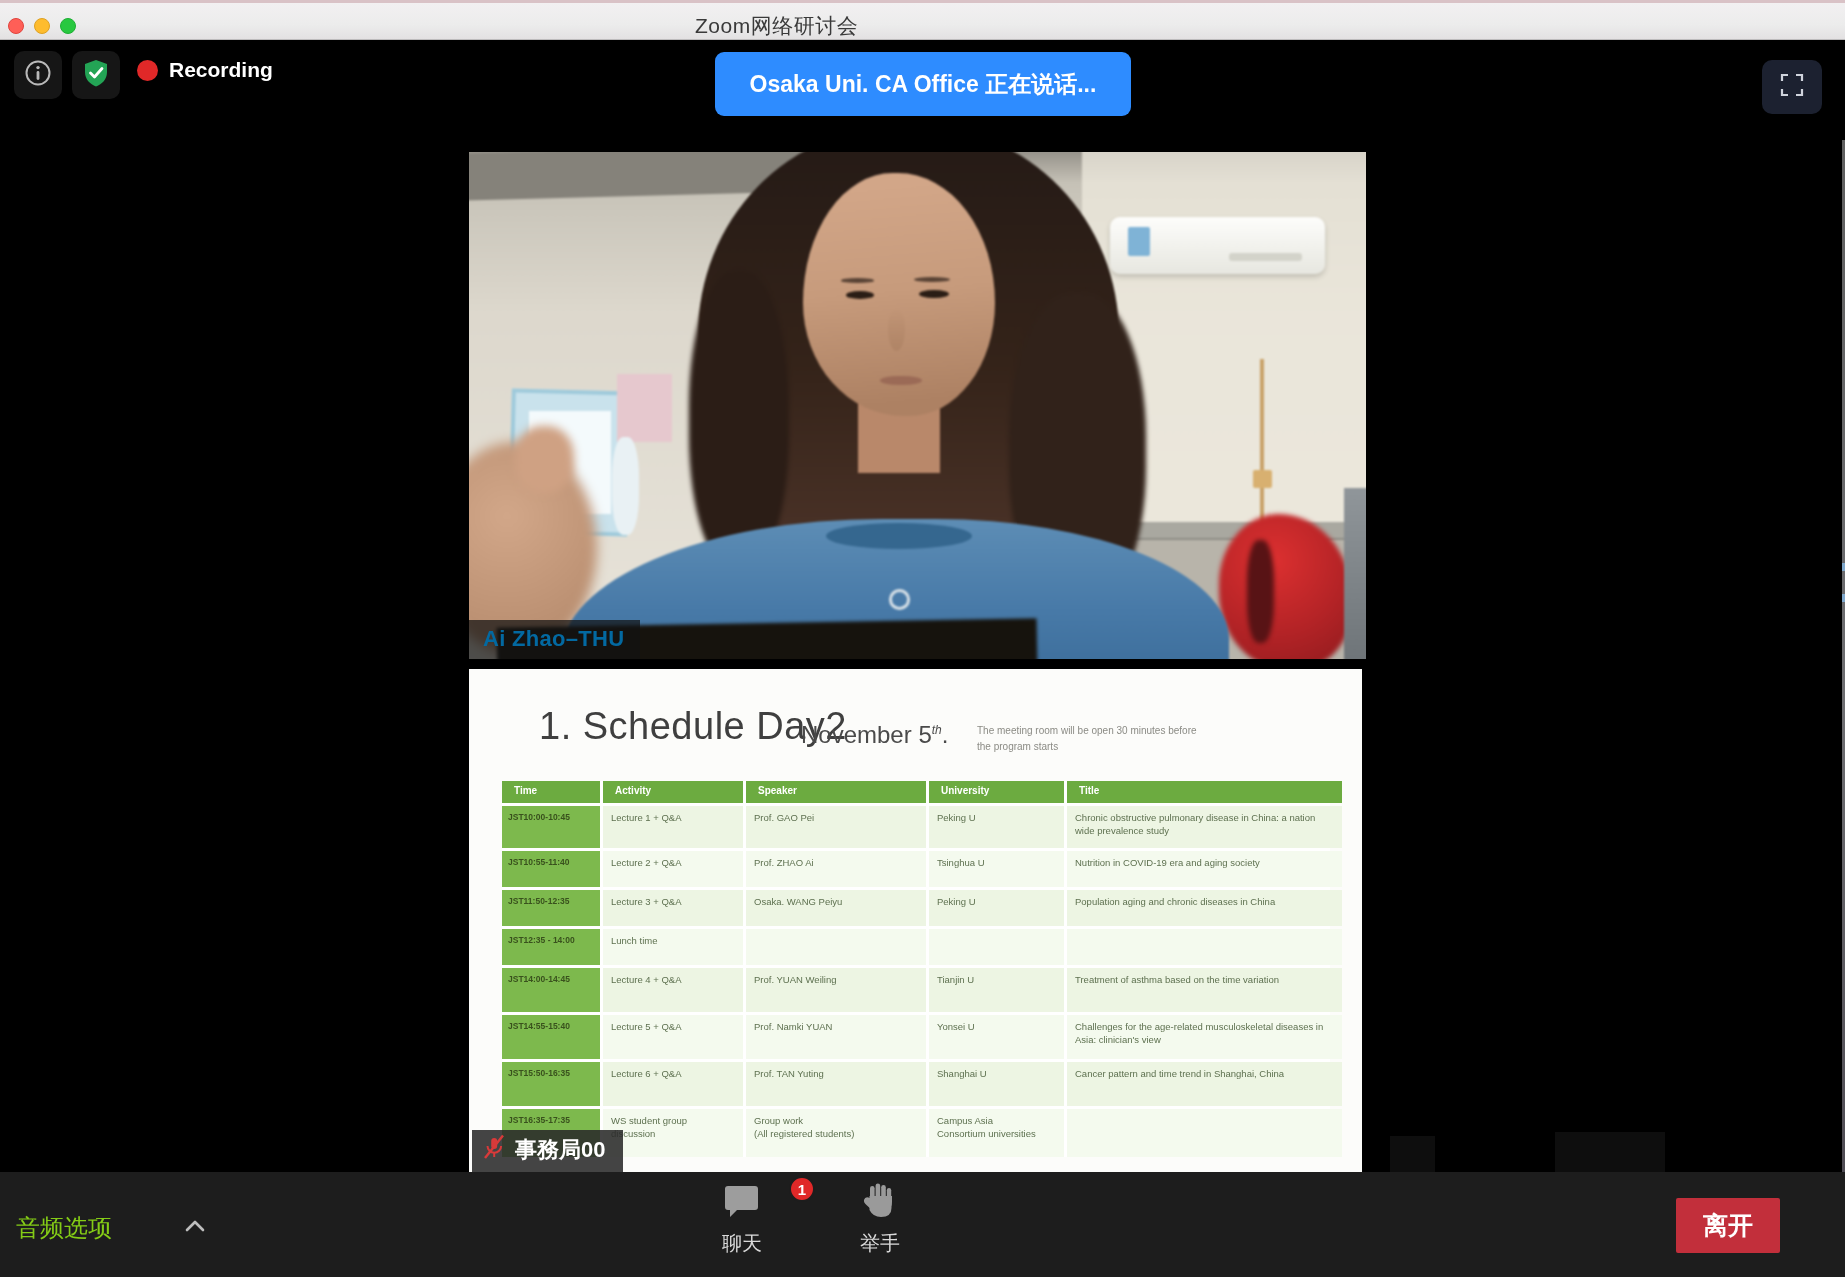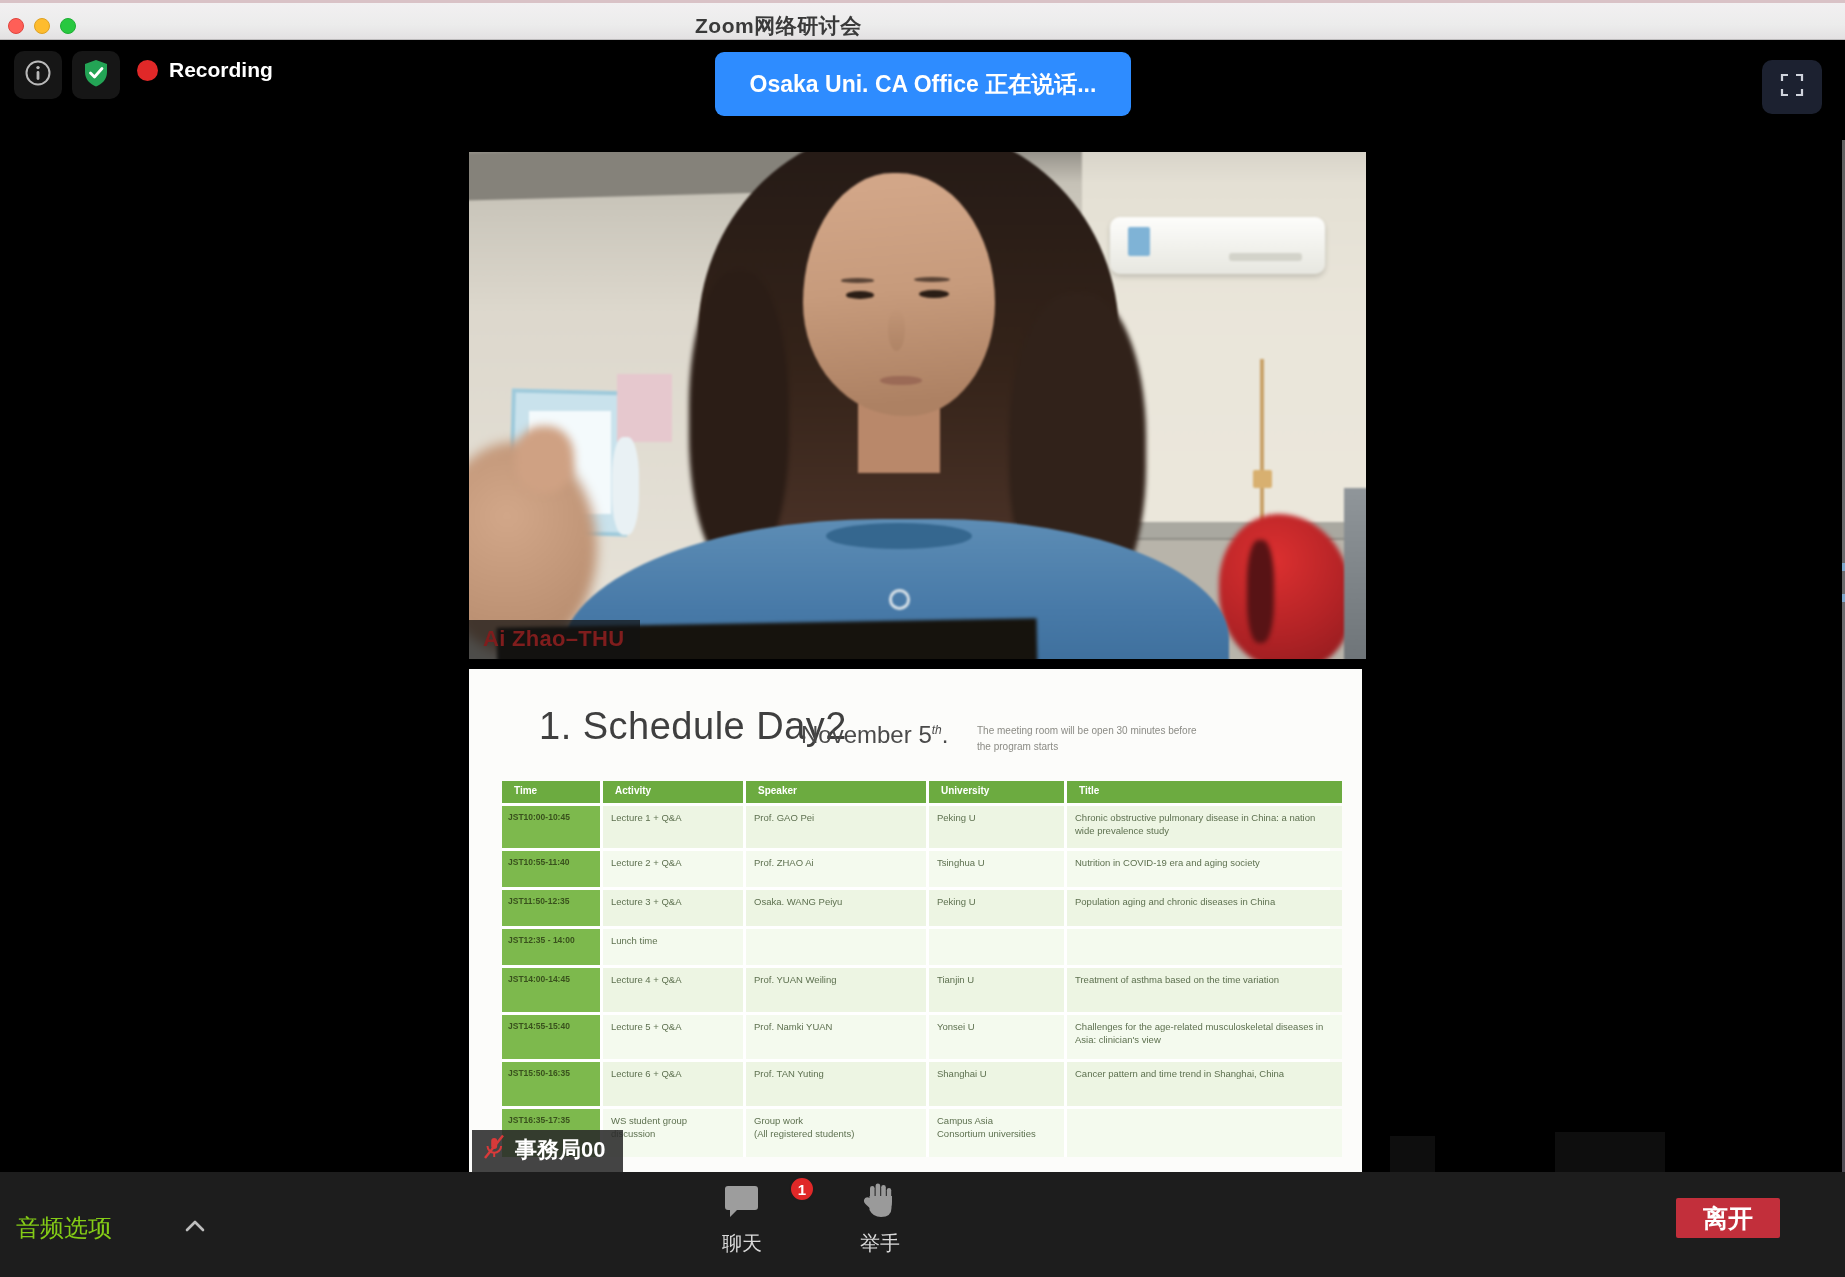--- a/index.html
+++ b/index.html
@@ -8,21 +8,21 @@
 
   
   .top-strip { position:absolute; left:0; top:0; width:1845px; height:3px; background:#d9c2c6; }
   .titlebar { position:absolute; left:0; top:3px; width:1845px; height:37px;
               background:linear-gradient(#f2f0f1 0%, #ececec 60%, #e3e1e2 100%);
               border-bottom:1px solid #bdbbbc; }
   .traffic { position:absolute; top:15px; width:16px; height:16px; border-radius:50%; }
   .t-red { left:8px;  background:#ff5f57; border:1px solid #e0443e; }
   .t-yellow { left:34px; background:#febc2e; border:1px solid #dea123; }
   .t-green { left:60px; background:#28c840; border:1px solid #1eaf34; }
-  .win-title { position:absolute; left:695px; top:9px; font-size:21px; font-weight:700; color:#3a3a3a; letter-spacing:0.5px; }
+  .win-title { position:absolute; left:695px; top:9px; font-size:21px; font-weight:400; color:#3a3a3a; letter-spacing:0.5px; }
 
   
   .icon-btn { position:absolute; width:48px; height:48px; top:51px; border-radius:10px; background:#161616;
               display:flex; align-items:center; justify-content:center; cursor:pointer; }
   .info-btn { left:14px; }
   .shield-btn { left:72px; }
   .rec-wrap { position:absolute; left:137px; top:58px; display:flex; align-items:center; gap:11px; }
   .rec-dot { width:21px; height:21px; border-radius:50%; background:#e02828; }
   .rec-text { color:#fff; font-size:21px; font-weight:700; }
   .speak-banner { position:absolute; left:715px; top:52px; width:416px; height:64px; background:#2e8cff;
@@ -75,21 +75,21 @@
   .v-nose { left:46.8%; top:31%; width:1.8%; height:8.5%;
             background:linear-gradient(180deg, rgba(0,0,0,0), #a87d5f); border-radius:50%; opacity:.55; }
   .v-lips { left:45.9%; top:44.2%; width:4.6%; height:1.9%; background:#9b6a56; border-radius:50%; }
   .v-neck { left:43.5%; top:47%; width:9%; height:16%; background:#b9886a; }
   .v-shirt { left:11%; top:72%; width:73%; height:31%;
              background:linear-gradient(180deg,#5d8db5 0%, #487aa8 55%, #3c6d9a 100%);
              border-radius:48% 44% 0 0 / 85% 75% 0 0; }
   .v-collar { left:40%; top:72.8%; width:16%; height:5%; background:#35678f; border-radius:50%; }
   .v-ring { left:46.9%; top:85.5%; width:2.3%; height:4%; border:3px solid #d9e2e8; border-radius:50%; background:transparent; }
   .v-laptop { left:4%; top:92%; width:59%; height:9.5%; background:#16130d; transform:rotate(-1deg); filter:blur(1.5px); }
-  .name-tag { position:absolute; left:0; bottom:0; background:rgba(18,18,18,.72); color:#7f1d1d;
+  .name-tag { position:absolute; left:0; bottom:0; background:rgba(18,18,18,.72); color:#0369a1;
               font-size:22px; font-weight:700; padding:6px 16px 7px 14px; letter-spacing:0.3px; }
 
   
   .share { position:absolute; left:469px; top:669px; width:893px; height:503px; background:#fcfcfa; overflow:hidden; }
   .slide { position:absolute; inset:0; filter:blur(0.5px); }
   .slide-title { position:absolute; left:70px; top:36px; font-size:38px; color:#3f3f3f; letter-spacing:0.5px; }
   .slide-date { position:absolute; left:332px; top:52px; font-size:24px; color:#4a4a4a; }
   .slide-date sup { font-size:12px;font-style:italic; }
   .slide-note { position:absolute; left:508px; top:54px; width:270px; font-size:10px; color:#8b8b85;
                 line-height:1.55; white-space:pre-line; }
@@ -118,21 +118,21 @@
   .bottombar { position:absolute; left:0; top:1172px; width:1845px; height:105px; background:#1d1d1d; }
   .audio-btn { position:absolute; left:16px; top:40px; color:#84cc16; font-size:24px; cursor:pointer; }
   .audio-chevron { position:absolute; left:183px; top:46px; cursor:pointer; }
   .bar-item { position:absolute; top:10px; width:120px; display:flex; flex-direction:column; align-items:center; cursor:pointer; }
   .chat-item { left:682px; }
   .hand-item { left:820px; }
   .bar-item .lbl { margin-top:6px; color:#d9d9d9; font-size:20px; }
   .badge { position:absolute; left:68px; top:-6px; min-width:26px; height:26px; border-radius:13px; background:#e02828;
            color:#fff; font-size:15px; font-weight:700; display:flex; align-items:center; justify-content:center;
            border:2px solid #1d1d1d; }
-  .leave-btn { position:absolute; right:65px; top:26px; width:104px; height:40px; background:#c22f3b;
+  .leave-btn { position:absolute; right:65px; top:26px; width:104px; height:55px; background:#c22f3b;
                border:none; border-radius:2px; color:#fff; font-size:25px; font-weight:700;
                font-family:"Liberation Sans", sans-serif; cursor:pointer; }
 </style>
 </head>
 <body>
 
 <div id="root">
 
   <div class="top-strip"></div>
   <div class="titlebar">

